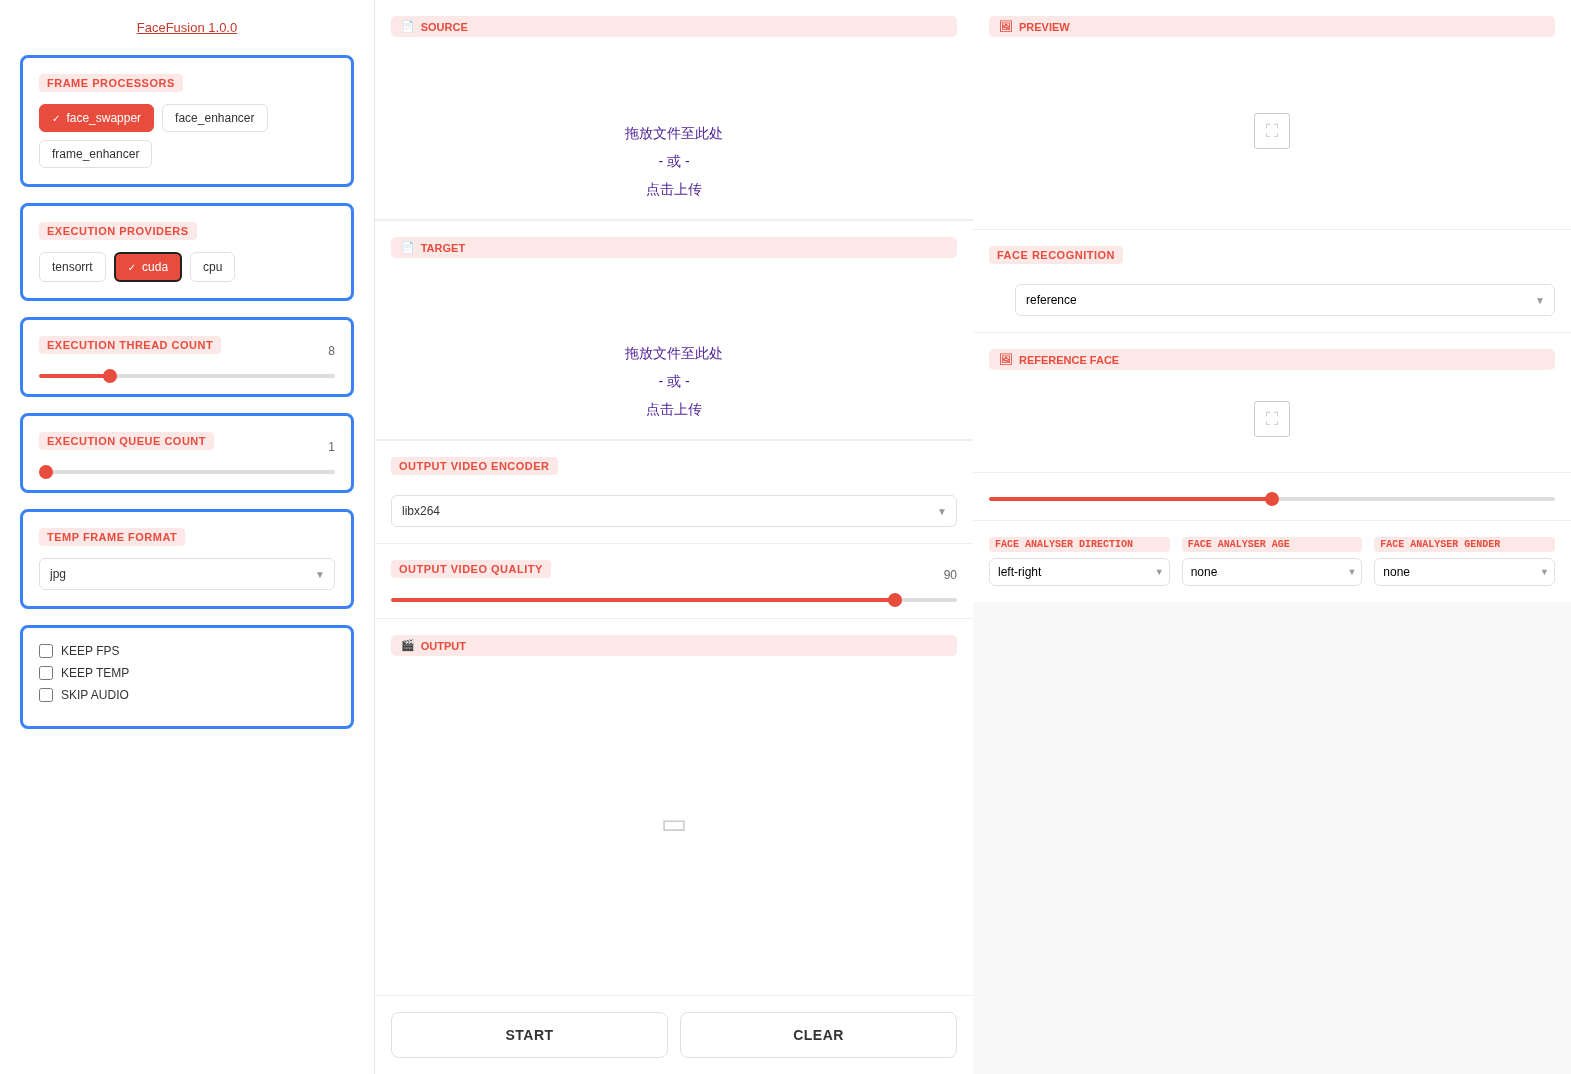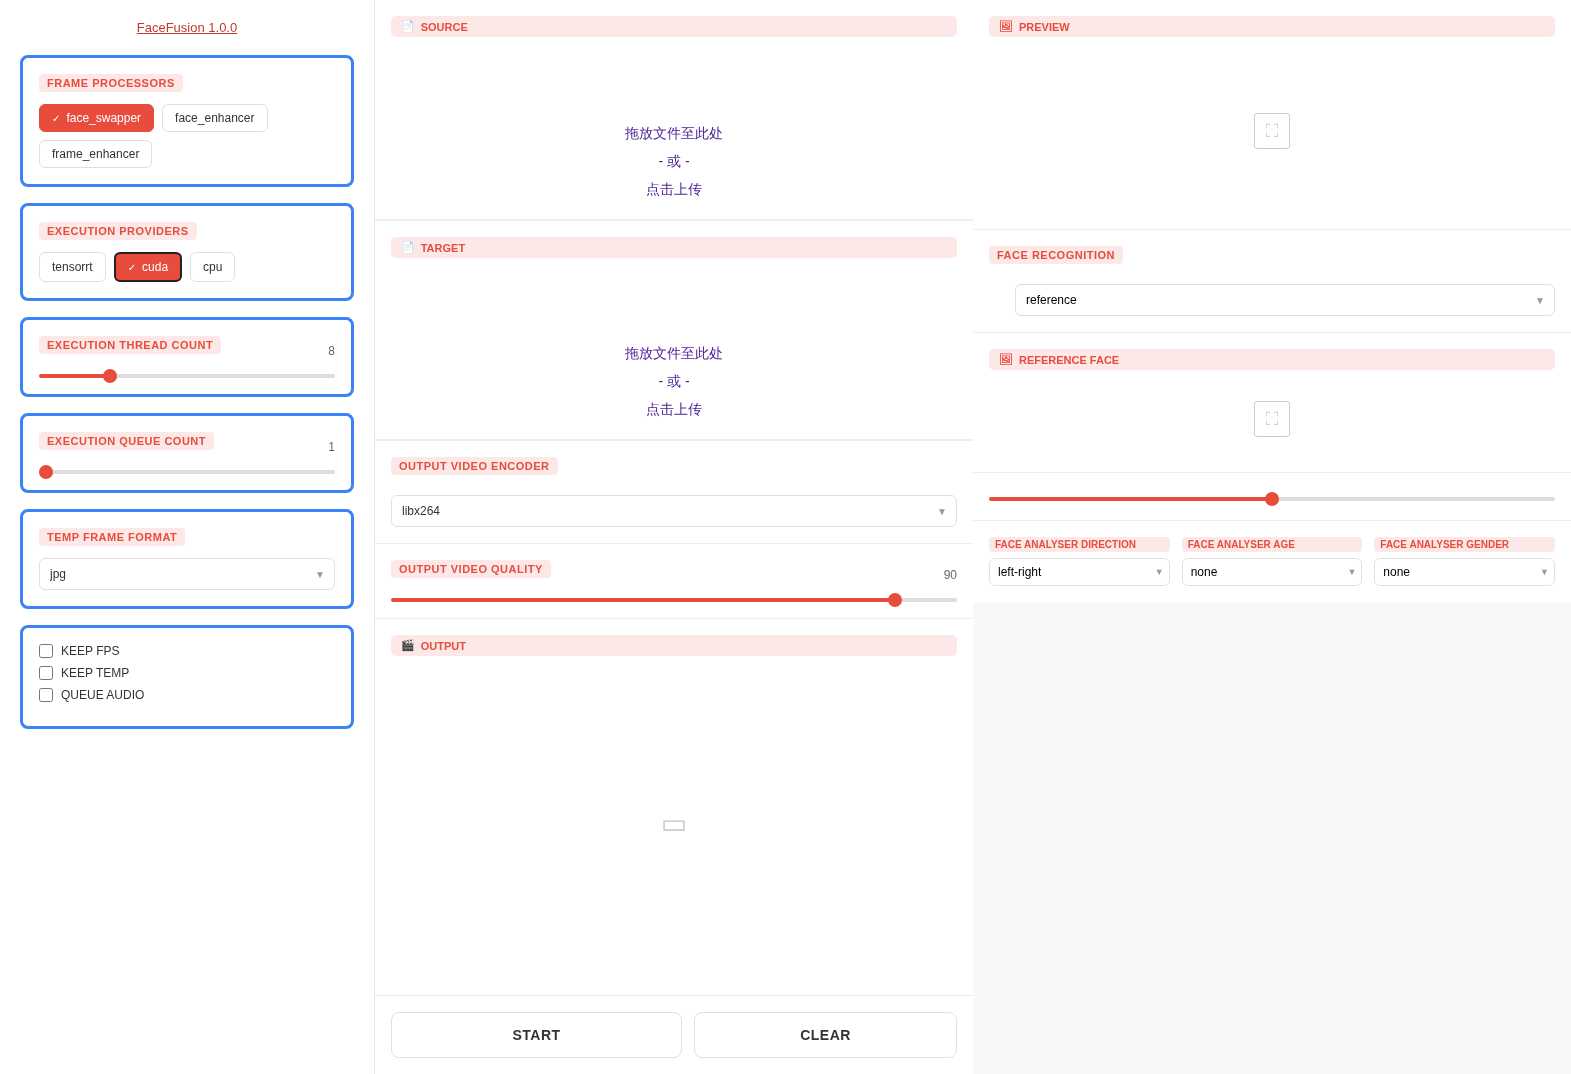--- a/index.html
+++ b/index.html
@@ -269,20 +269,21 @@
       border: 1px solid #e0e0e0;
       font-size: 14px;
       font-weight: 600;
       cursor: pointer;
       color: #333;
       letter-spacing: 0.5px;
     }
 
     .btn-clear {
       flex: 1;
+      padding: 14px;
       border: none;
       border-radius: 8px;
       background: #fff;
       border: 1px solid #e0e0e0;
       font-size: 14px;
       font-weight: 600;
       cursor: pointer;
       color: #333;
       letter-spacing: 0.5px;
     }
@@ -361,20 +362,21 @@
 
     .analyser-item label {
       font-size: 10px;
       font-weight: 700;
       color: #e74c3c;
       background: #fde8e8;
       padding: 2px 6px;
       border-radius: 4px;
       display: block;
       margin-bottom: 6px;
+      font-family: Liberation Mono, monospace;
     }
 
     .image-placeholder {
       width: 30px;
       height: 30px;
       border: 1.5px solid #ccc;
       border-radius: 3px;
       display: flex;
       align-items: center;
       justify-content: center;
@@ -459,21 +461,21 @@
       <label class="checkbox-simple">
         <input type="checkbox" style="">
         <span>KEEP FPS</span>
       </label>
       <label class="checkbox-simple">
         <input type="checkbox" style="">
         <span>KEEP TEMP</span>
       </label>
       <label class="checkbox-simple">
         <input type="checkbox" style="">
-        <span>QUEUE AUDIO</span>
+        <span>SKIP AUDIO</span>
       </label>
     </div>
   </div>
 
   <div class="middle-panel">
 
     <div class="upload-section" style="min-height:220px;">
       <div class="section-tag">
         <span class="tag-icon">📄</span>
         <span>SOURCE</span>

